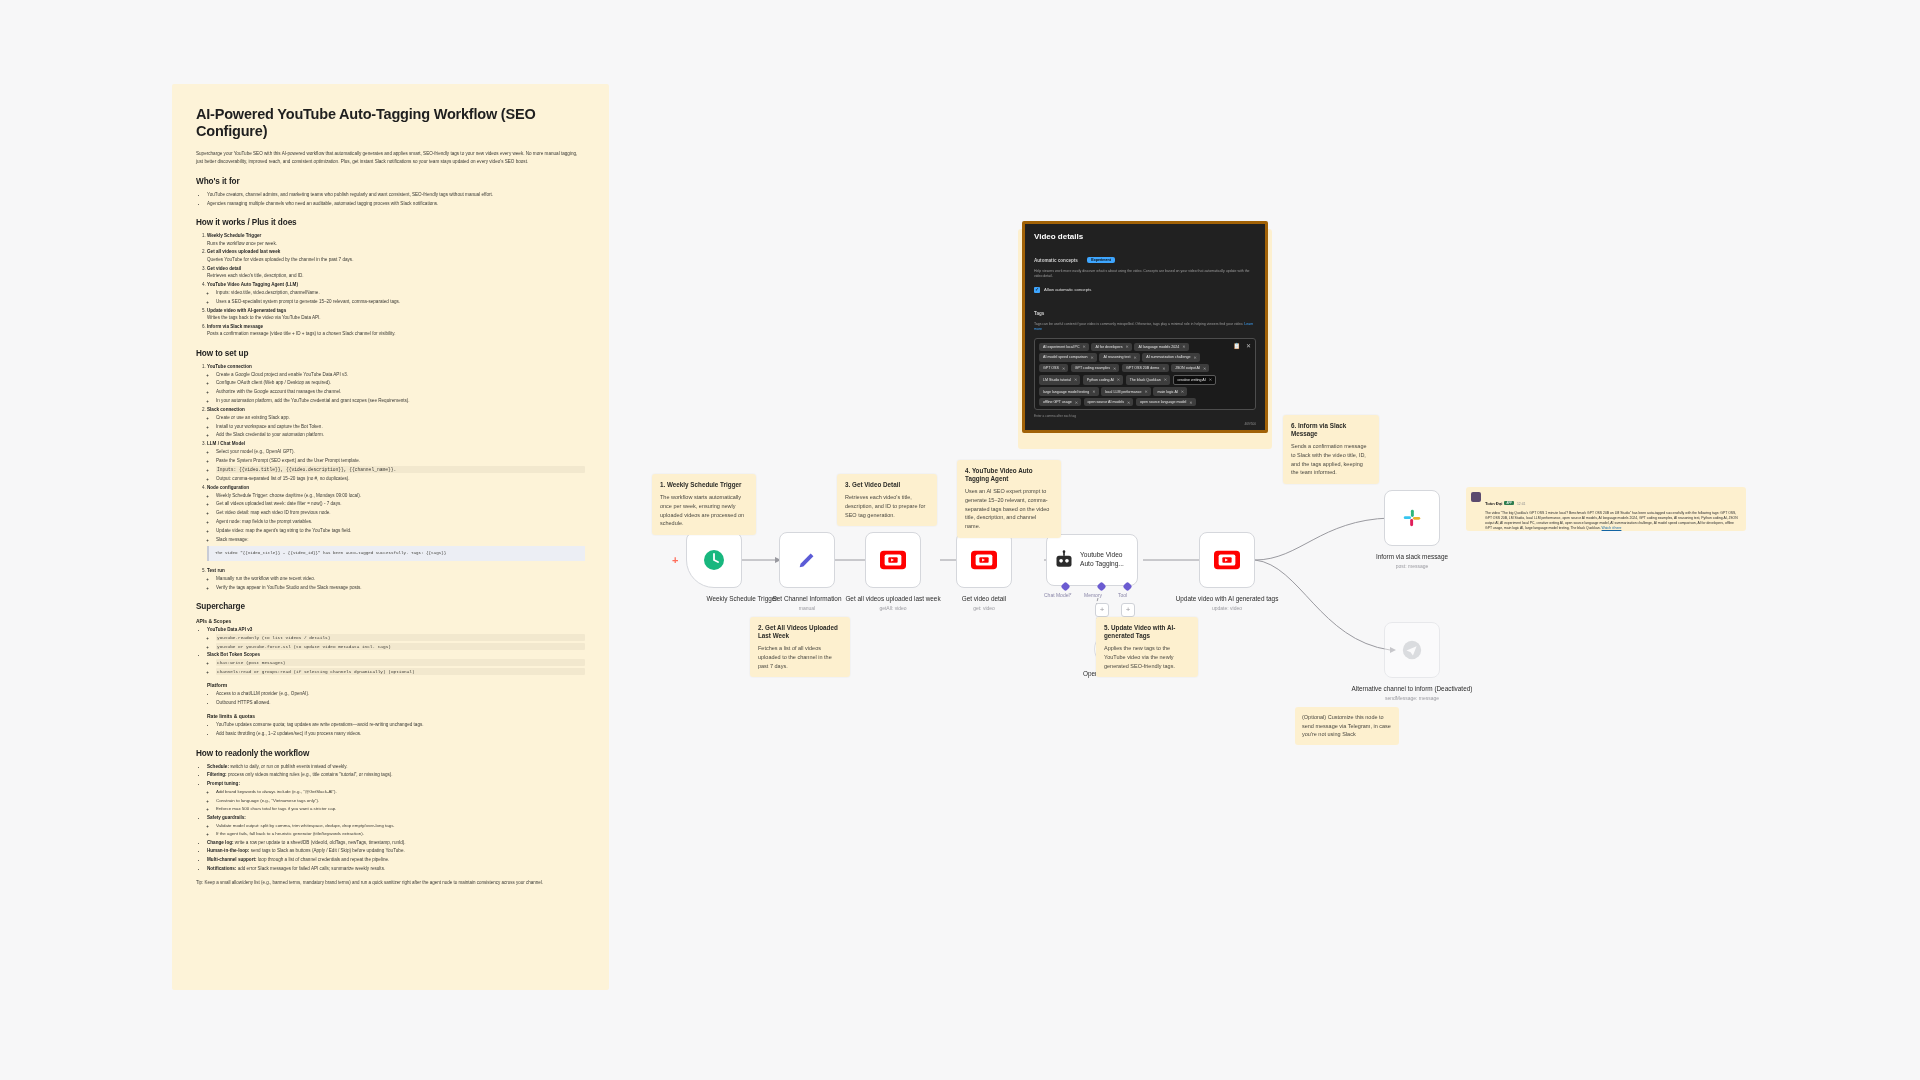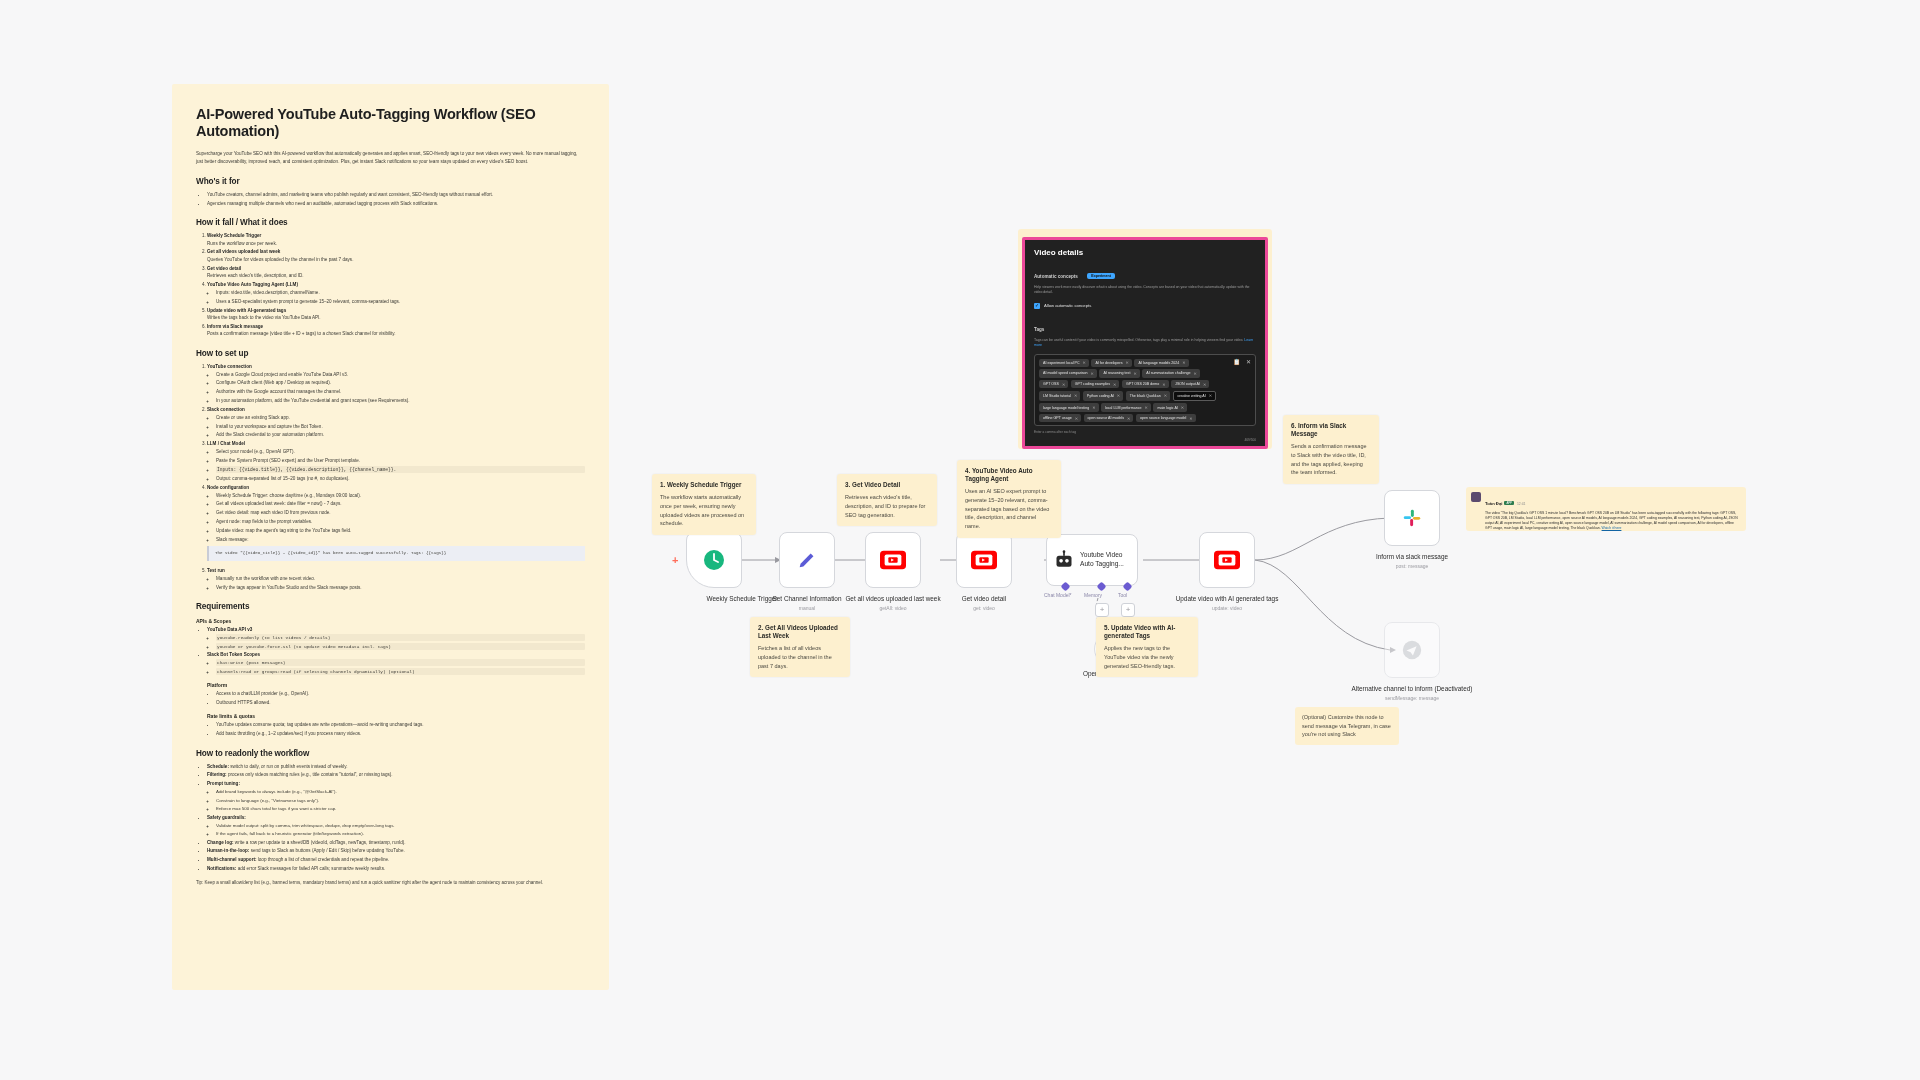--- a/index.html
+++ b/index.html
@@ -98,22 +98,22 @@
   .sq-btn {
     position:absolute; width:14px;height:14px;border:1px solid #cfd2d8;border-radius:3px;
     background:#fff;display:flex;align-items:center;justify-content:center;
     font-size:8px;color:#9a9aa0;line-height:1;
   }
   .conn-dot { position:absolute; width:7px;height:7px;border-radius:2px;background:#6b5bd1;transform:rotate(45deg); }
   .conn-label { position:absolute; font-size:5px; color:#8a86a8; white-space:nowrap; }
 
   
   .yt-panel {
-    position: absolute; left: 1022px; top: 237px; width: 246px; height: 212px;
-    background: #212121; border: 3px solid #ec4899; border-radius: 2px;
+    position: absolute; left: 1022px; top: 221px; width: 246px; height: 212px;
+    background: #212121; border: 3px solid #a16207; border-radius: 2px;
     padding: 8px 9px; color: #e8e8e8; overflow: hidden;
   }
   .yt-frame { position:absolute; left:1018px; top:229px; width:254px; height:220px; background:#fdf0cf; border-radius:3px; }
   .yt-h { font-size: 8px; font-weight: bold; color:#fff; margin-bottom: 7px; }
   .yt-sec-label { font-size: 4.6px; color:#cfcfcf; font-weight:bold; display:inline-block; }
   .yt-badge { display:inline-block; background:#3ea6ff; color:#0b0b0b; font-size:3.6px;
               font-weight:bold; padding:1px 4px; border-radius:2px; margin-left:5px; vertical-align:1px;}
   .yt-desc { font-size: 3.5px; color:#9d9d9d; line-height:1.55; margin-top:3px; }
   .yt-check { display:flex; align-items:center; gap:4px; margin-top:7px; }
   .yt-box { width:6px;height:6px;background:#3ea6ff;border-radius:1px; display:flex;align-items:center;justify-content:center;
@@ -152,30 +152,30 @@
     position:absolute; left:1295px; top:707px; width:104px;
     background:#fdf0cf; border-radius:3px; padding:6px 7px;
   }
 </style>
 </head>
 <body>
 
 <div id="canvas">
 
   <div class="doc-panel">
-    <div class="doc-title">AI-Powered YouTube Auto-Tagging Workflow (SEO Automation)</div>
+    <div class="doc-title">AI-Powered YouTube Auto-Tagging Workflow (SEO Configure)</div>
     <div class="doc-para">Supercharge your YouTube SEO with this AI-powered workflow that automatically generates and applies smart, SEO-friendly tags to your new videos every week. No more manual tagging, just better discoverability, improved reach, and consistent optimization. Plus, get instant Slack notifications so your team stays updated on every video's SEO boost.</div>
 
     <div class="doc-h2">Who's it for</div>
     <ul class="doc-list">
       <li>YouTube creators, channel admins, and marketing teams who publish regularly and want consistent, SEO-friendly tags without manual effort.</li>
       <li>Agencies managing multiple channels who need an auditable, automated tagging process with Slack notifications.</li>
     </ul>
 
-    <div class="doc-h2">How it fall / What it does</div>
+    <div class="doc-h2">How it works / Plus it does</div>
     <ol class="doc-list">
       <li class="num-item">
         <span class="li-strong">Weekly Schedule Trigger</span>
         <span class="sub">Runs the workflow once per week.</span>
       </li>
       <li class="num-item">
         <span class="li-strong">Get all videos uploaded last week</span>
         <span class="sub">Queries YouTube for videos uploaded by the channel in the past 7 days.</span>
       </li>
       <li class="num-item">
@@ -242,21 +242,21 @@
       </li>
       <li class="num-item">
         <span class="li-strong">Test run</span>
         <ul>
           <li>Manually run the workflow with one recent video.</li>
           <li>Verify the tags appear in YouTube Studio and the Slack message posts.</li>
         </ul>
       </li>
     </ol>
 
-    <div class="doc-h2">Requirements</div>
+    <div class="doc-h2">Supercharge</div>
     <div class="doc-h3">APIs &amp; Scopes</div>
     <ul class="doc-list">
       <li>
         <span class="li-strong">YouTube Data API v3</span>
         <ul>
           <li class="mono">youtube.readonly (to list videos / details)</li>
           <li class="mono">youtube or youtube.force-ssl (to update video metadata incl. tags)</li>
         </ul>
       </li>
       <li>

